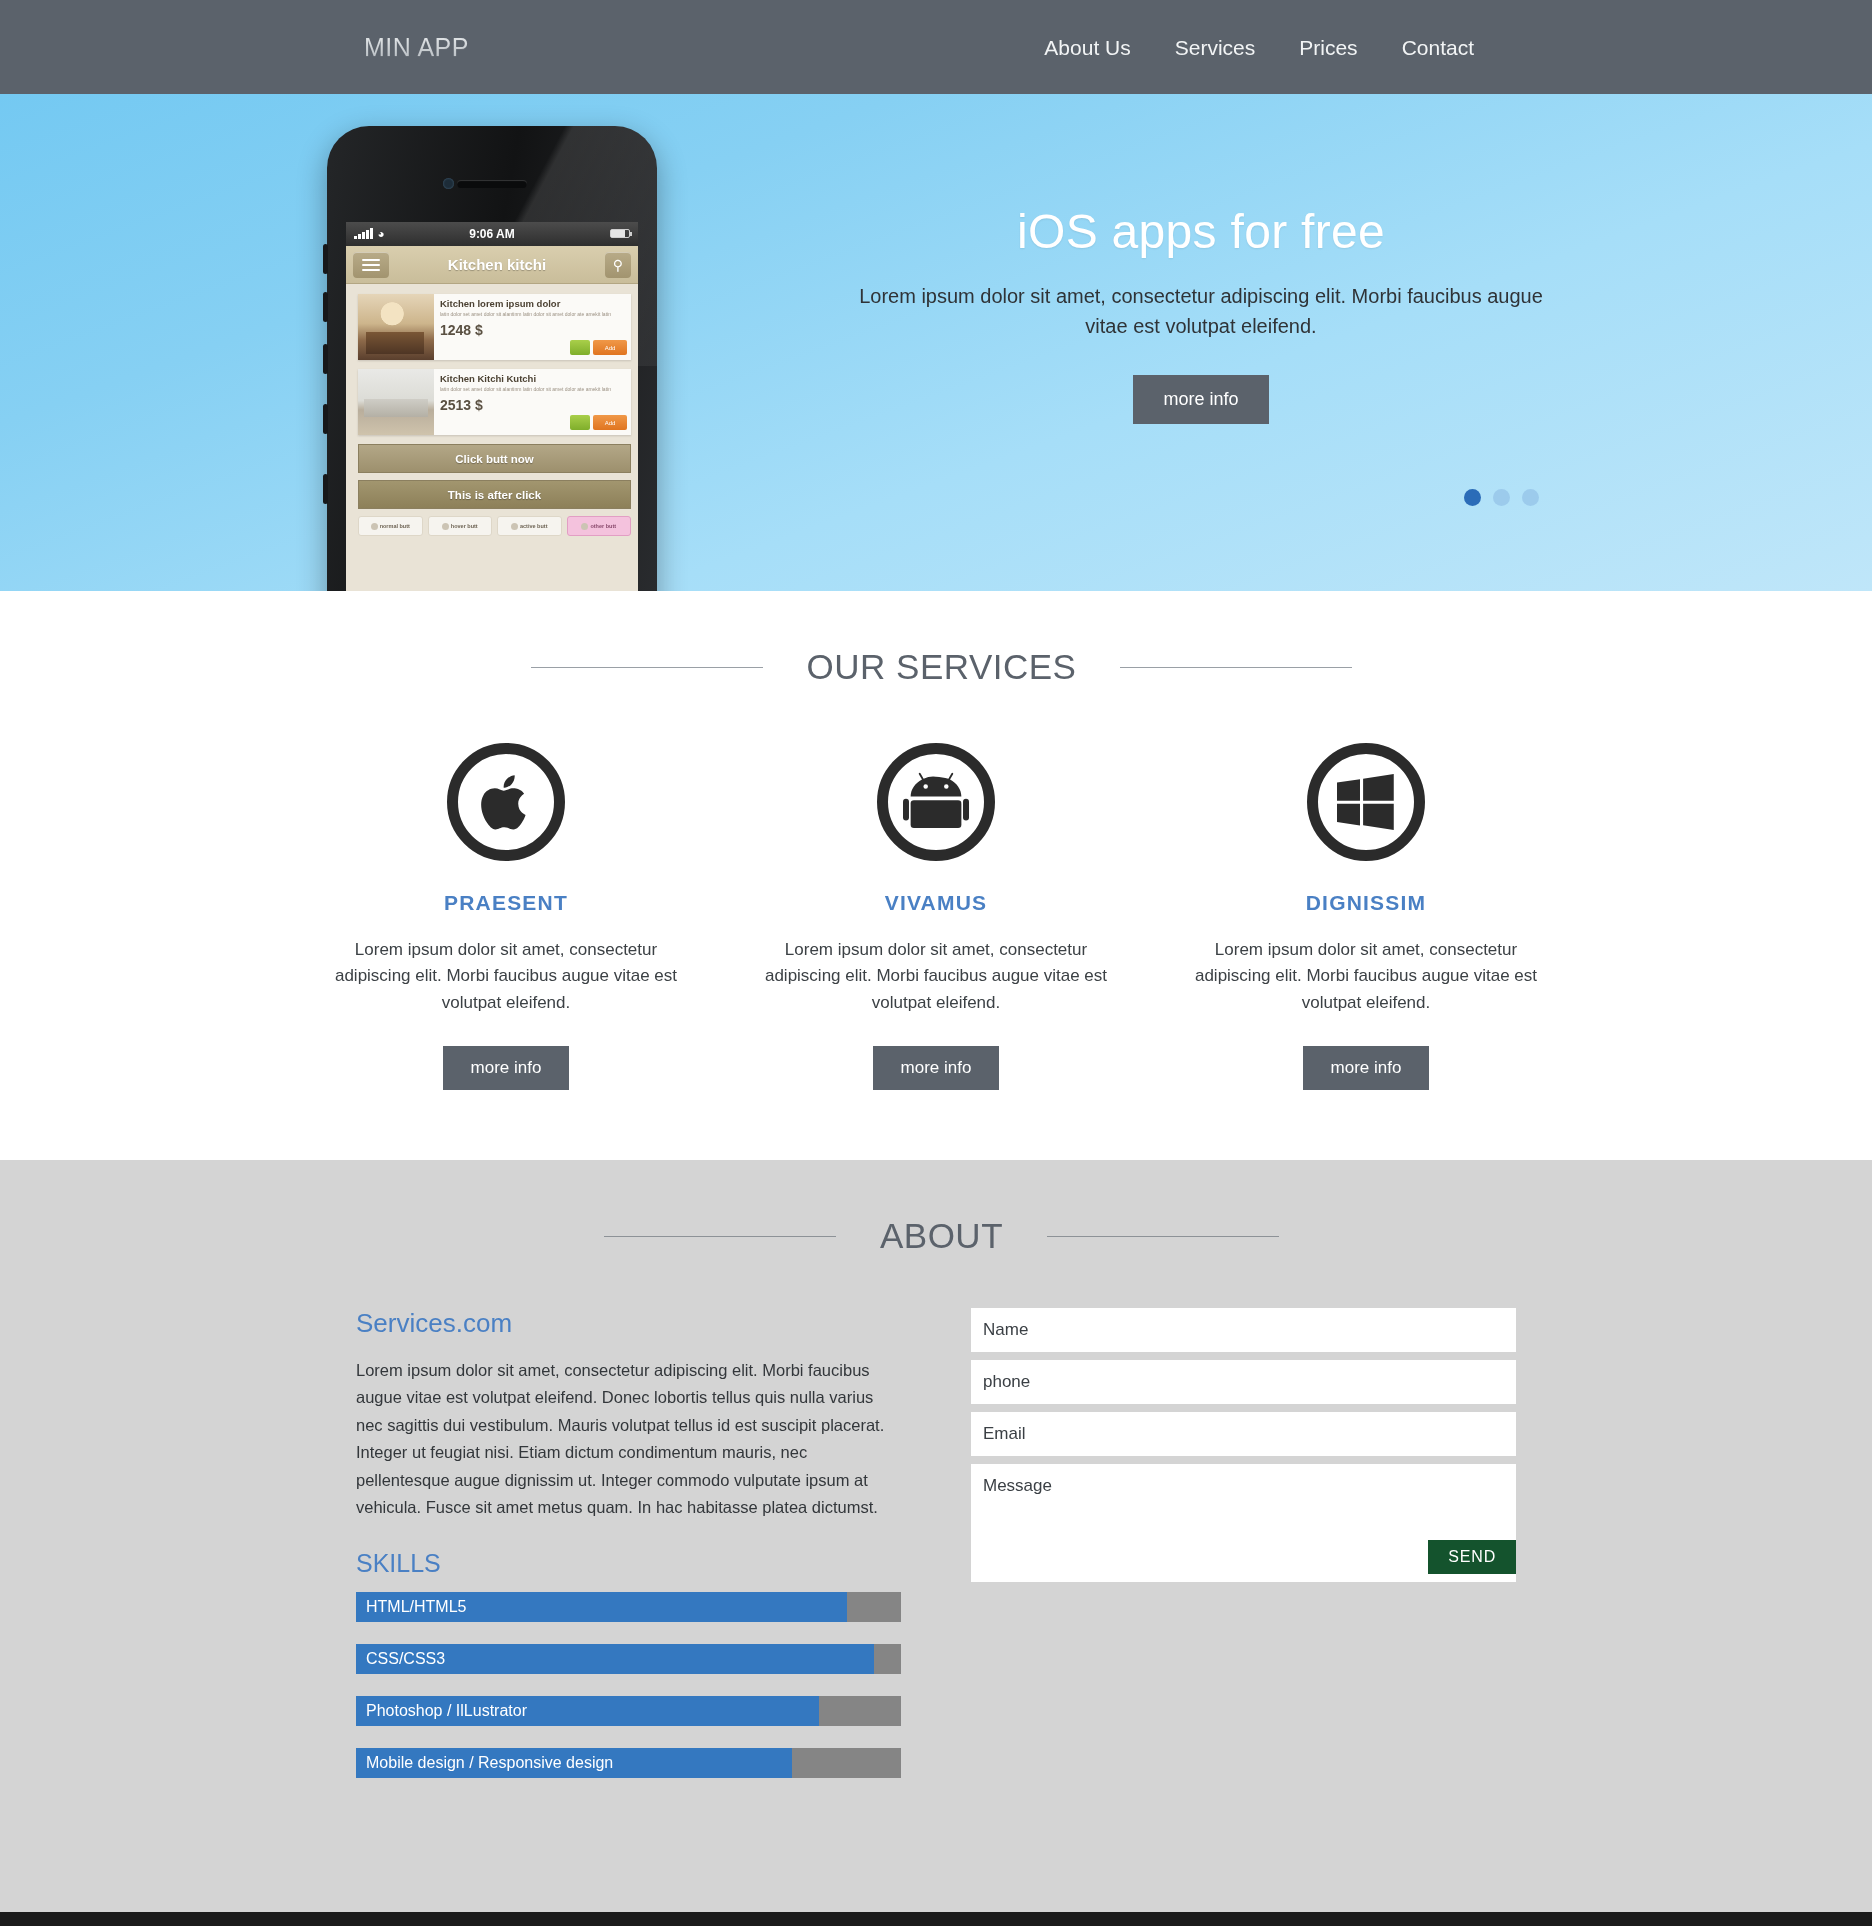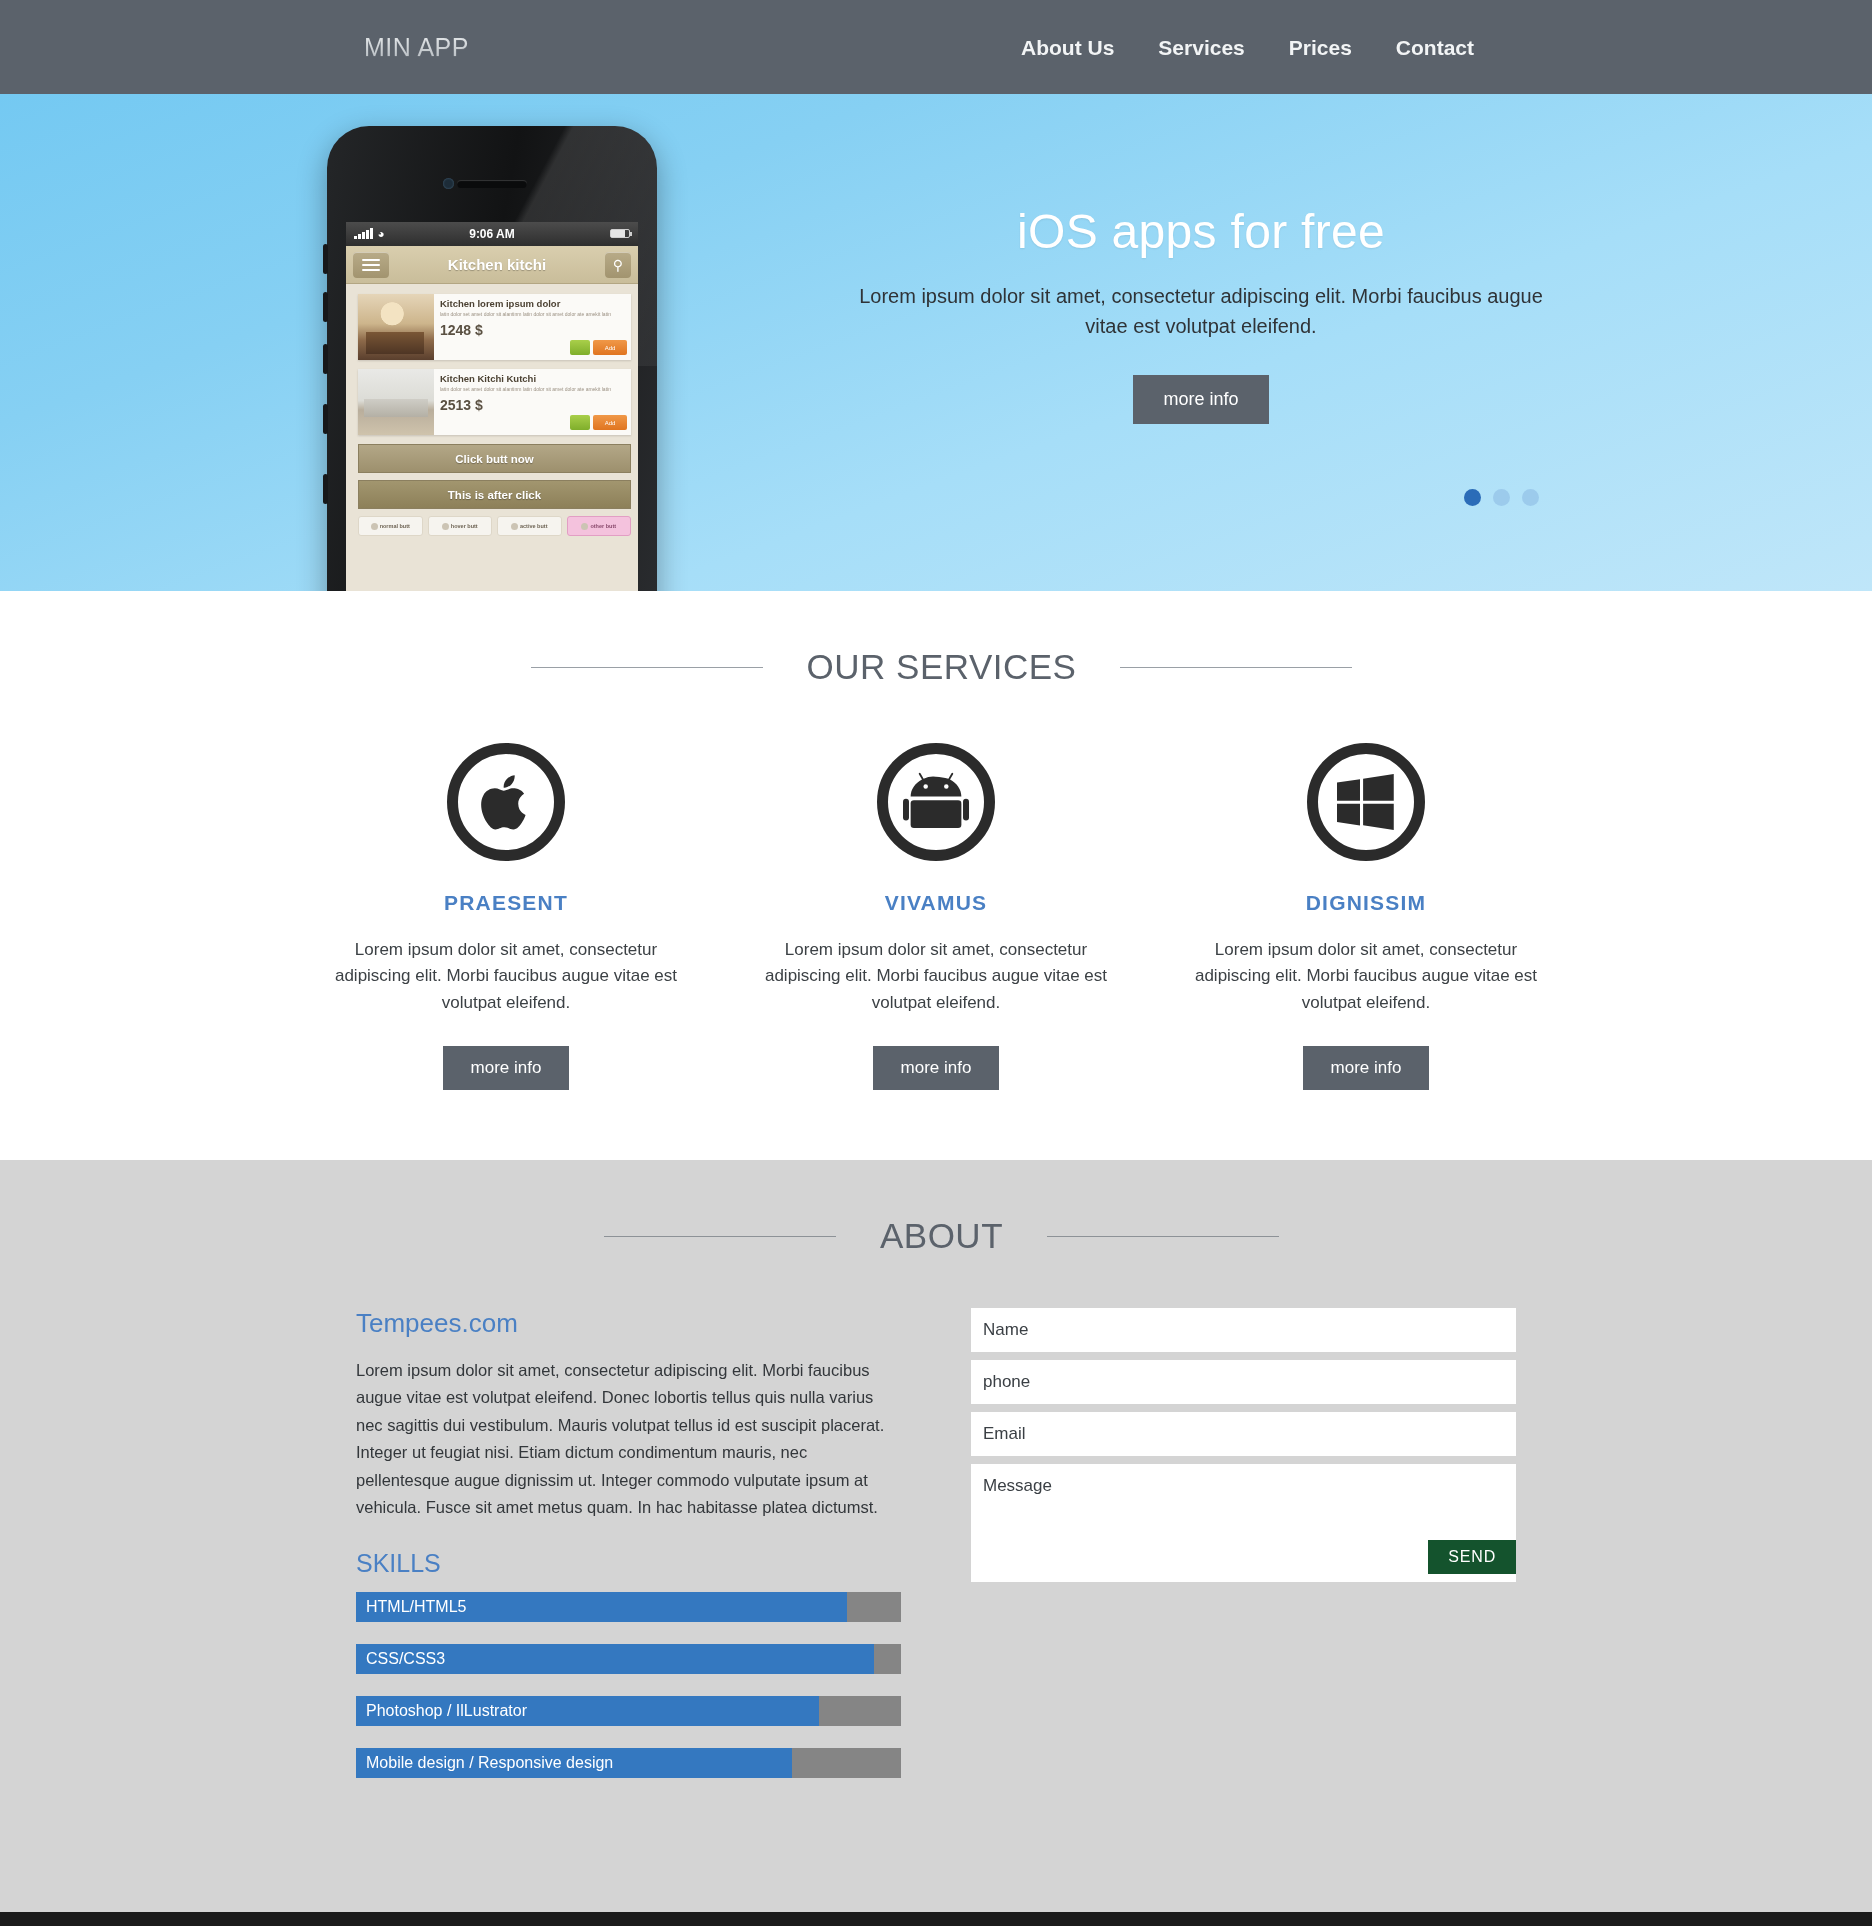--- a/index.html
+++ b/index.html
@@ -37,21 +37,21 @@
     right: 398px;
     top: 36px;
     display: flex;
     gap: 44px;
     align-items: center;
   }
   .main-nav a {
     color: #f2f4f5;
     font-size: 21px;
     text-decoration: none;
-    font-weight: 700;
+    font-weight: 400;
   }
 
   
   .hero {
     height: 497px;
     position: relative;
     overflow: hidden;
     background: linear-gradient(160deg,#74c9f2 0%, #86d0f3 28%, #a6def8 62%, #bfe6f9 100%);
   }
   .hero-inner {
@@ -564,21 +564,21 @@
 <section class="about">
   <div class="sec-head">
     <span class="line"></span>
     <h2>ABOUT</h2>
     <span class="line"></span>
   </div>
 
   <div class="about-grid">
 
     <div class="about-left">
-      <h3 class="about-h">Tempees.com</h3>
+      <h3 class="about-h">Services.com</h3>
       <p class="about-p">Lorem ipsum dolor sit amet, consectetur adipiscing elit. Morbi faucibus augue vitae est volutpat eleifend. Donec lobortis tellus quis nulla varius nec sagittis dui vestibulum. Mauris volutpat tellus id est suscipit placerat. Integer ut feugiat nisi. Etiam dictum condimentum mauris, nec pellentesque augue dignissim ut. Integer commodo vulputate ipsum at vehicula. Fusce sit amet metus quam. In hac habitasse platea dictumst.</p>
 
       <h3 class="skills-h">SKILLS</h3>
 
       <div class="skill">
         <div class="fill" style="width:90%">
           <span class="lbl">HTML/HTML5</span>
         </div>
       </div>
       <div class="skill">

